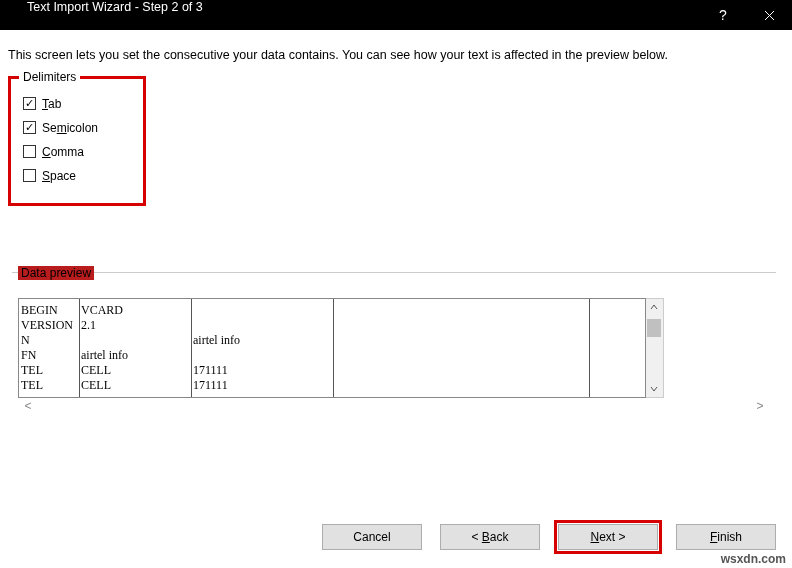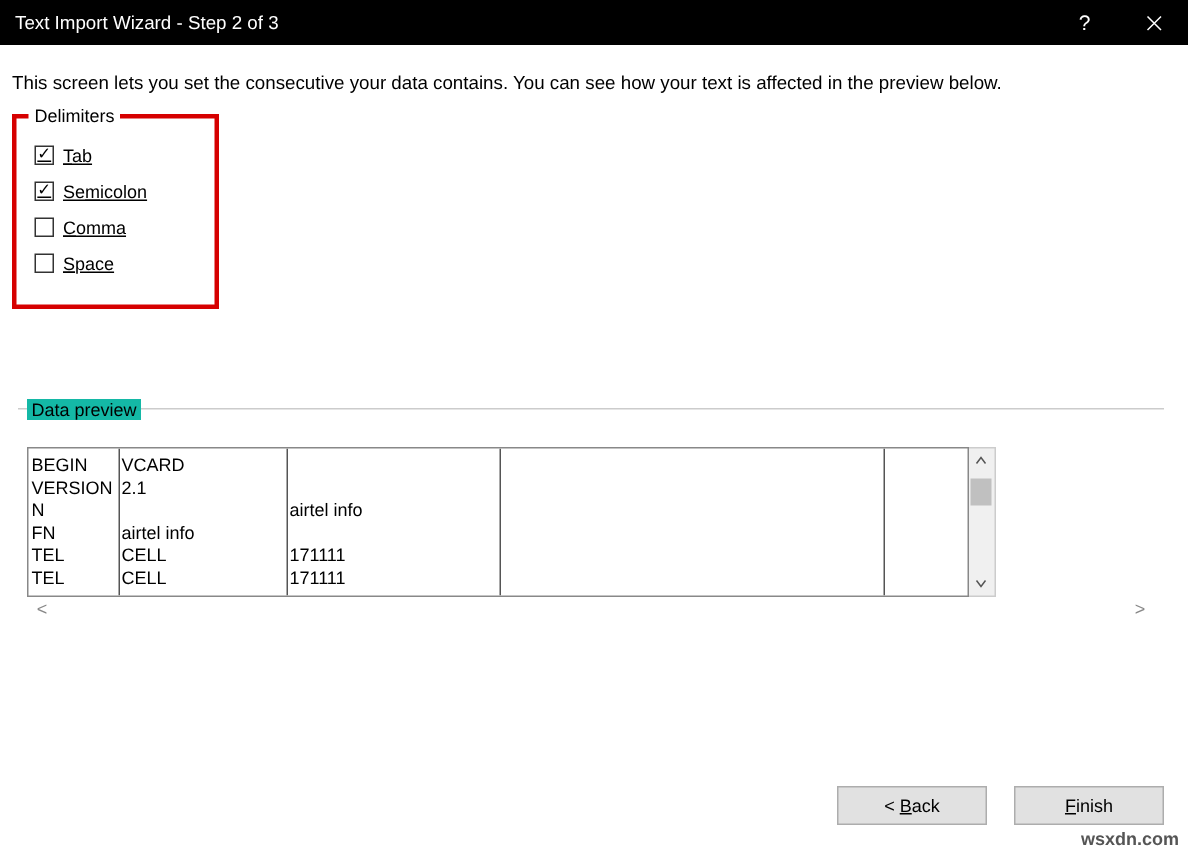--- a/index.html
+++ b/index.html
@@ -12,22 +12,21 @@
       width: 792px;
       height: 568px;
       overflow: hidden;
       position: relative;
     }
     .titlebar {
       background: #000;
       color: #fff;
       height: 30px;
       display: flex;
-      align-items: center;
-      padding: 0 10px;
+      padding: 0 27px;
       position: relative;
     }
     .titlebar-title { font-size: 12.5px; }
     .titlebar-right {
       position: absolute;
       right: 0;
       top: 0;
       height: 30px;
       display: flex;
     }
@@ -38,21 +37,20 @@
       align-items: center;
       justify-content: center;
       font-size: 14px;
     }
     .tbtn svg { fill: none; stroke: #fff; stroke-width: 1; }
     .content.padded { padding: 18px 12px 0 8px; }
     .desc { font-size: 12.5px; margin: 0 0 14px 0; }
     .top-row {
       display: flex;
       margin-bottom: 60px;
-      text-decoration: underline;
     }
     .fieldset {
       position: relative;
       border: 3px solid #d60000;
       padding: 14px 12px 10px 12px;
       width: 138px;
     }
     .legend {
       position: absolute;
       top: -9px;
@@ -132,35 +130,35 @@
       left: 0;
       top: 6px;
       height: 1px;
       width: 100%;
       background: #ccc;
     }
     .dp-legend {
       position: absolute;
       top: 0;
       left: 6px;
-      background: #14b8a6;
+      background: #b91c1c;
       padding: 0 3px;
       font-size: 12px;
       z-index: 1;
     }
     .dp-outer {
       display: flex;
       width: 752px;
       margin: 22px 0 0 0;
     }
     .dp-box {
       border: 1px solid #888;
       height: 100px;
       width: 628px;
-      font-family: Liberation Sans, sans-serif;
+      font-family: Liberation Serif, serif;
       font-size: 12px;
       white-space: pre;
       overflow: hidden;
       position: relative;
       line-height: 15px;
       padding-top: 4px;
     }
     .dp-col {
       position: absolute;
       top: 0;
@@ -305,20 +303,26 @@
     </div>
     <div class="dp-hscroll">
       <div class="hs-arrow">&lt;</div>
       <div class="hs-arrow">&gt;</div>
     </div>
   </div>
 </div>
 
 <div class="btn-row">
   <div class="btn">
+      <span>Cancel</span>
+    </div>
+  <div class="btn">
       <span>&lt; <span class="ul">B</span>ack</span>
+    </div>
+  <div class="btn highlight">
+      <span><span class="ul">N</span>ext &gt;</span>
     </div>
   <div class="btn">
       <span><span class="ul">F</span>inish</span>
     </div>
 </div>
 
 <div class="watermark">wsxdn.com</div>
 
 </body></html>

